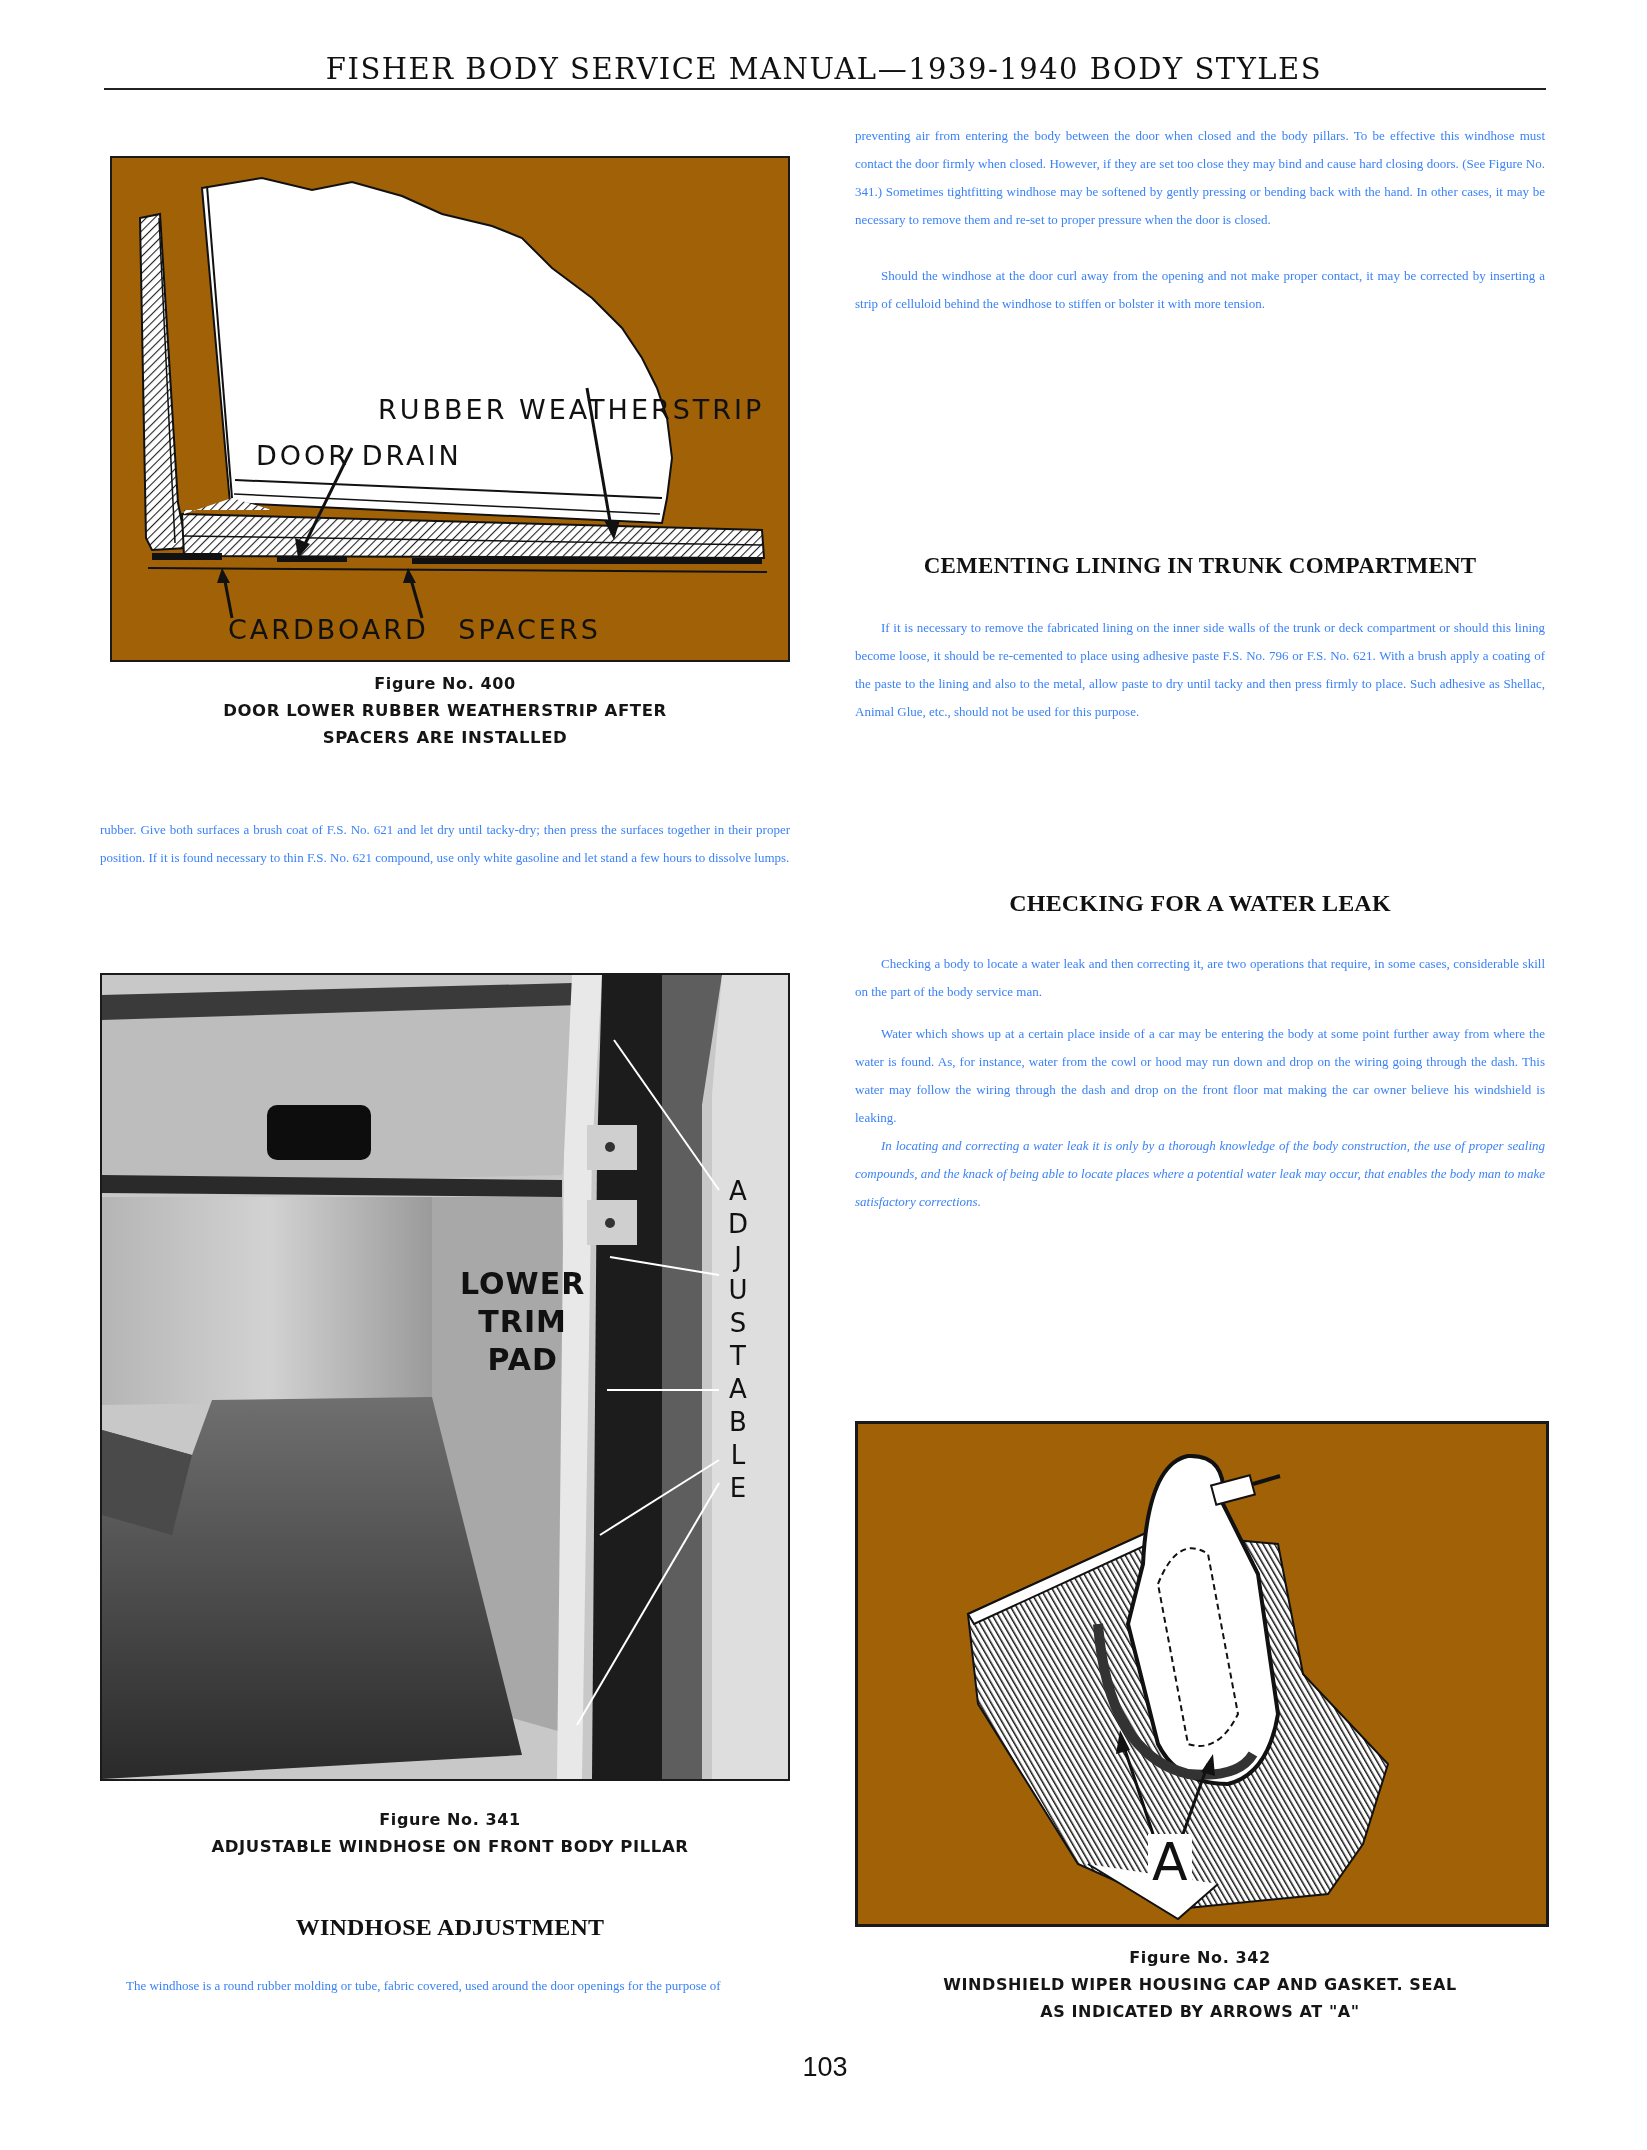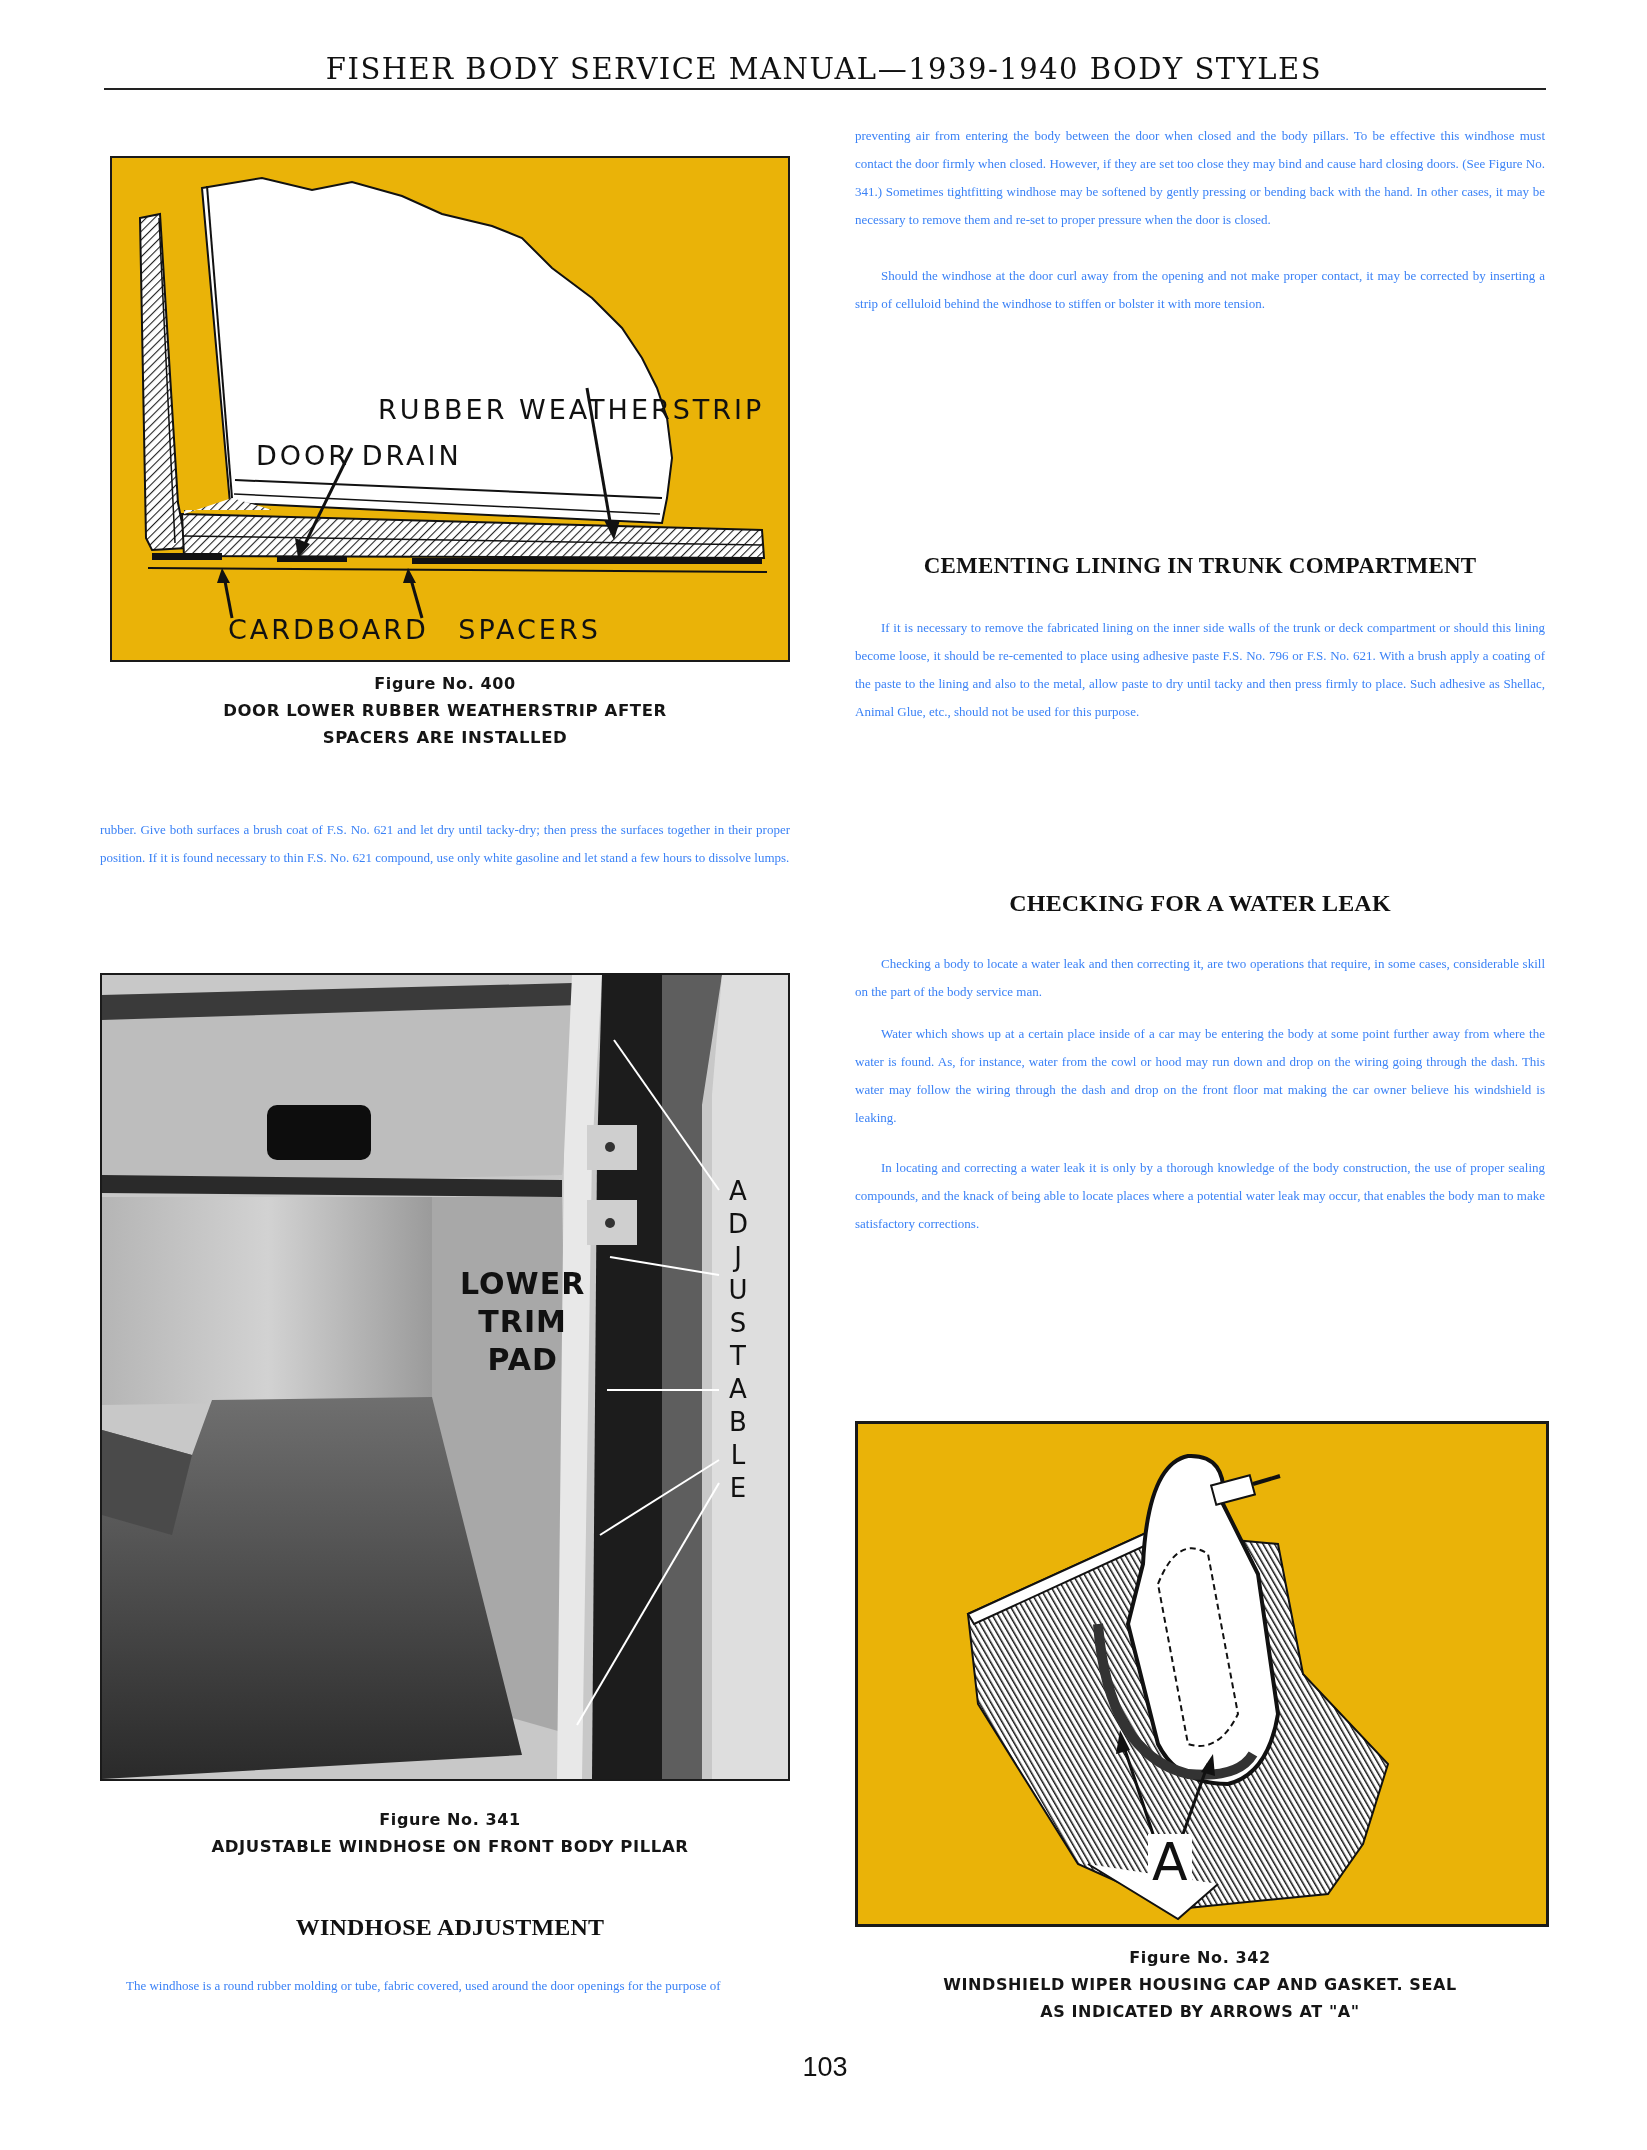--- a/index.html
+++ b/index.html
@@ -26,21 +26,21 @@
   .section-heading {
     position: absolute; text-align: center; font-size: 24px; font-weight: bold;
     font-family: "Liberation Serif", serif; letter-spacing: 0.2px; color: #111;
   }
   .caption {
     position: absolute; text-align: center; font-family: "DejaVu Sans", sans-serif;
     font-weight: bold; font-size: 16.5px; line-height: 27px; letter-spacing: 0.6px; color: #151515;
   }
   .caption .fig-no { display: block; font-size: 16px; }
   .figure-box {
-    position: absolute; border: 2px solid #1a1a1a; background: #eab308; overflow: hidden;
+    position: absolute; border: 2px solid #1a1a1a; background: #a16207; overflow: hidden;
   }
   .fig-label {
     position: absolute; font-family: "DejaVu Sans", sans-serif; color: #111; letter-spacing: 3px;
     white-space: nowrap;
   }
   .page-number {
     position: absolute; left: 790px; top: 2052px; width: 70px; text-align: center;
     font-size: 27px; font-family: Liberation Sans, sans-serif; color: #111;
   }
   svg { position: absolute; left: 0; top: 0; }
@@ -181,21 +181,21 @@
 
 <div class="section-heading" style="left:855px; top:553px; width:690px; font-size:23px;">CEMENTING LINING IN TRUNK COMPARTMENT</div>
 <div class="col col-right" style="top:614px;">
   <p class="body indent">If it is necessary to remove the fabricated lining on the inner side walls of the trunk or deck compartment or should this lining become loose, it should be re-cemented to place using adhesive paste F.S. No. 796 or F.S. No. 621. With a brush apply a coating of the paste to the lining and also to the metal, allow paste to dry until tacky and then press firmly to place. Such adhesive as Shellac, Animal Glue, etc., should not be used for this purpose.</p>
 </div>
 
 <div class="section-heading" style="left:855px; top:890px; width:690px;">CHECKING FOR A WATER LEAK</div>
 <div class="col col-right" style="top:950px;">
   <p class="body indent">Checking a body to locate a water leak and then correcting it, are two operations that require, in some cases, considerable skill on the part of the body service man.</p>
   <p class="body indent" style="margin-top:14px;">Water which shows up at a certain place inside of a car may be entering the body at some point further away from where the water is found. As, for instance, water from the cowl or hood may run down and drop on the wiring going through the dash. This water may follow the wiring through the dash and drop on the front floor mat making the car owner believe his windshield is leaking.</p>
-  <p class="body indent" style="margin-top:22px;">In locating and correcting a water leak it is only by a thorough knowledge of the body construction, the use of proper sealing compounds, and the knack of being able to locate places where a potential water leak may occur, that enables the body man to make satisfactory corrections.</p>
+  <p class="body indent" style="margin-top:0;font-style:italic;">In locating and correcting a water leak it is only by a thorough knowledge of the body construction, the use of proper sealing compounds, and the knack of being able to locate places where a potential water leak may occur, that enables the body man to make satisfactory corrections.</p>
 </div>
 
 <div class="figure-box" style="left:855px; top:1421px; width:688px; height:500px; border-width:3px;">
   <svg width="688" height="500" viewBox="0 0 688 500">
     <defs>
       <pattern id="dark" width="5" height="5" patternUnits="userSpaceOnUse" patternTransform="rotate(-30)">
         <rect width="5" height="5" fill="#fff"></rect>
         <line x1="0" y1="0" x2="0" y2="5" stroke="#111" stroke-width="3"></line>
       </pattern>
     </defs>

